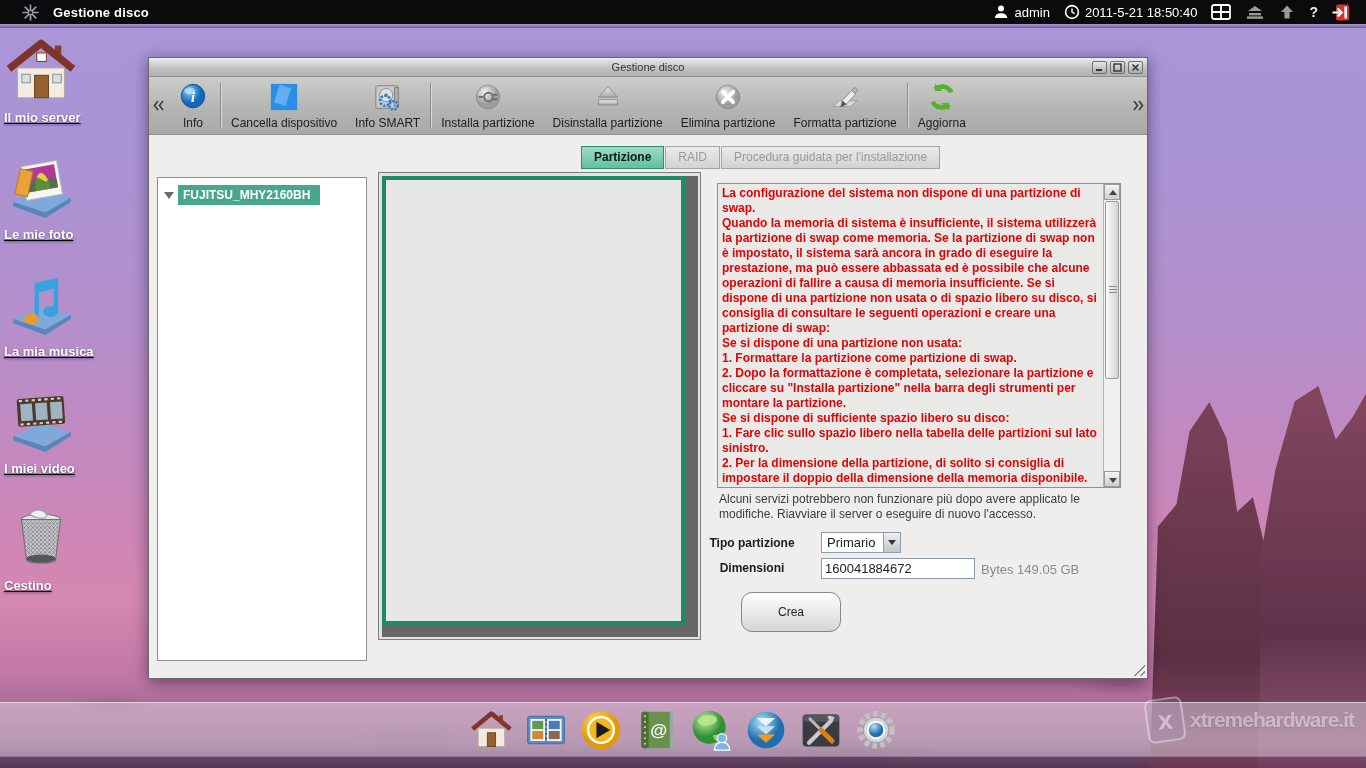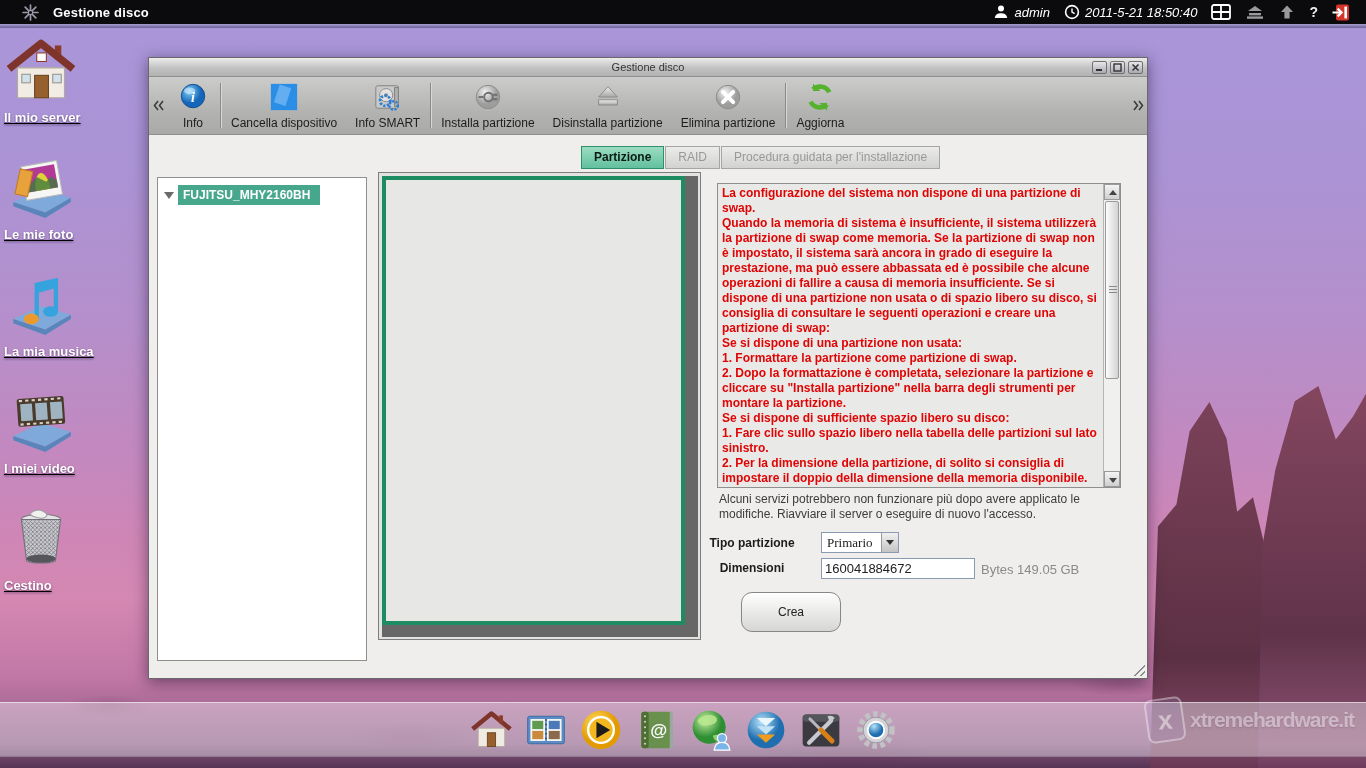--- a/index.html
+++ b/index.html
@@ -25,21 +25,21 @@
     background:linear-gradient(rgba(0,0,0,0), rgba(50,20,45,.4)); }
 
   
   .topbar { position:absolute; left:0; top:0; width:1366px; height:24px; background:#0b0b0d;
             display:flex; align-items:center; color:#fff; z-index:50; }
   .topbar-accent { position:absolute; left:0; top:24px; width:1366px; height:4px;
             background:linear-gradient(180deg,#a89fd0,#6c6099); z-index:50; }
   .tb-logo { width:17px; height:17px; margin:0 14px 0 22px; }
   .tb-title { font-weight:bold; font-size:13px; letter-spacing:.2px; }
   .tb-right { margin-left:auto; display:flex; align-items:center; gap:14px; padding-right:16px; font-size:13px; }
-  .tb-item { display:flex; align-items:center; gap:5px;font-style:italic; }
+  .tb-item { display:flex; align-items:center; gap:5px; }
   .tb-ic { width:16px; height:16px; display:inline-block; }
   .tb-help { font-size:14px; font-weight:bold; color:#eee; }
 
   
   .desk-icons { position:absolute; left:4px; top:36px; width:124px; z-index:10; }
   .desk-item { display:flex; flex-direction:column; align-items:flex-start; margin-bottom:28px; cursor:default;text-decoration:underline; }
   .desk-item .dico { width:74px; height:68px; display:flex; align-items:center; justify-content:center; }
   .desk-label { margin-top:6px; color:#fff; font-size:13px; font-weight:bold;
                 text-shadow:0 1px 2px rgba(40,20,60,.65); white-space:nowrap; }
 
@@ -114,21 +114,21 @@
   .notice { position:absolute; left:570px; top:434px; width:402px; font-size:12px;
          line-height:15px; color:#3c3c3c; }
 
   
   .frm-label { position:absolute; width:130px; text-align:center; font-size:12px;
          font-weight:bold; color:#1c1c1c; }
   .lbl-type { left:538px; top:478px; }
   .lbl-size { left:538px; top:503px; }
   .dropdown { position:absolute; left:672px; top:474px; height:21px; display:flex;
          border:1px solid #8a9ab0; background:#fff; }
-  .dd-value { padding:2px 8px 8px 5px; font-size:13px; color:#222; min-width:52px;font-family:Liberation Serif, serif; }
+  .dd-value { padding:2px 8px 8px 5px; font-size:13px; color:#222; min-width:52px; }
   .dd-btn { width:17px; background:linear-gradient(180deg,#f0f0f0,#c4c4c4); border-left:1px solid #9a9a9a;
          display:flex; align-items:center; justify-content:center; }
   .dd-btn i { width:0; height:0; border-left:4px solid transparent; border-right:4px solid transparent;
          border-top:5px solid #333; }
   .size-input { position:absolute; left:672px; top:500px; width:154px; height:21px;
          border:1px solid #8a9ab0; font-family:"Liberation Sans",sans-serif; font-size:13px;
          padding:1px 3px; color:#222; }
   .size-unit { position:absolute; left:832px; top:504px; font-size:13px; color:#8a8a88; }
   .crea-btn { position:absolute; left:592px; top:534px; width:100px; height:40px;
          border:1px solid #878787; border-radius:11px; font-size:12px; color:#222;
@@ -428,20 +428,31 @@
     </div>
     <div class="titem">
       <span class="ticon">
         <svg viewBox="0 0 32 32" width="30" height="30">
             <circle cx="16" cy="16" r="12.5" fill="url(#gGrey)" stroke="#8a8a8a"></circle>
             <path d="M10.5 10.5l11 11M21.5 10.5l-11 11" stroke="#fff" stroke-width="4.2" stroke-linecap="round"></path>
           </svg>
       </span>
       <span class="tlabel">Elimina partizione</span>
     </div>
+    <div class="titem">
+      <span class="ticon">
+        <svg viewBox="0 0 32 32" width="30" height="30">
+            <path d="M3 26l7-6h19l-7 6z" fill="#dcdcdc" stroke="#9a9a9a"></path>
+            <path d="M13 20L23 9l4.5 4L17 24z" fill="#ececec" stroke="#8a8a8a"></path>
+            <path d="M23 9l2.5-2.5c1.5-1.5 5 2 3.5 3.5L26.5 12z" fill="#b8b8b8" stroke="#8a8a8a"></path>
+            <path d="M13 20l-2 7 7-3z" fill="#55565a"></path>
+          </svg>
+      </span>
+      <span class="tlabel">Formatta partizione</span>
+    </div>
     <span class="tsep"></span>
     <div class="titem">
       <span class="ticon">
         <svg viewBox="0 0 32 32" width="30" height="30">
             <path d="M26 11a11 11 0 0 0-17.5-3" fill="none" stroke="#55b22d" stroke-width="5"></path>
             <path d="M8.5 1.5v8h8z" fill="#55b22d"></path>
             <path d="M6 21a11 11 0 0 0 17.5 3" fill="none" stroke="#55b22d" stroke-width="5"></path>
             <path d="M23.5 30.5v-8h-8z" fill="#55b22d"></path>
           </svg>
       </span>

